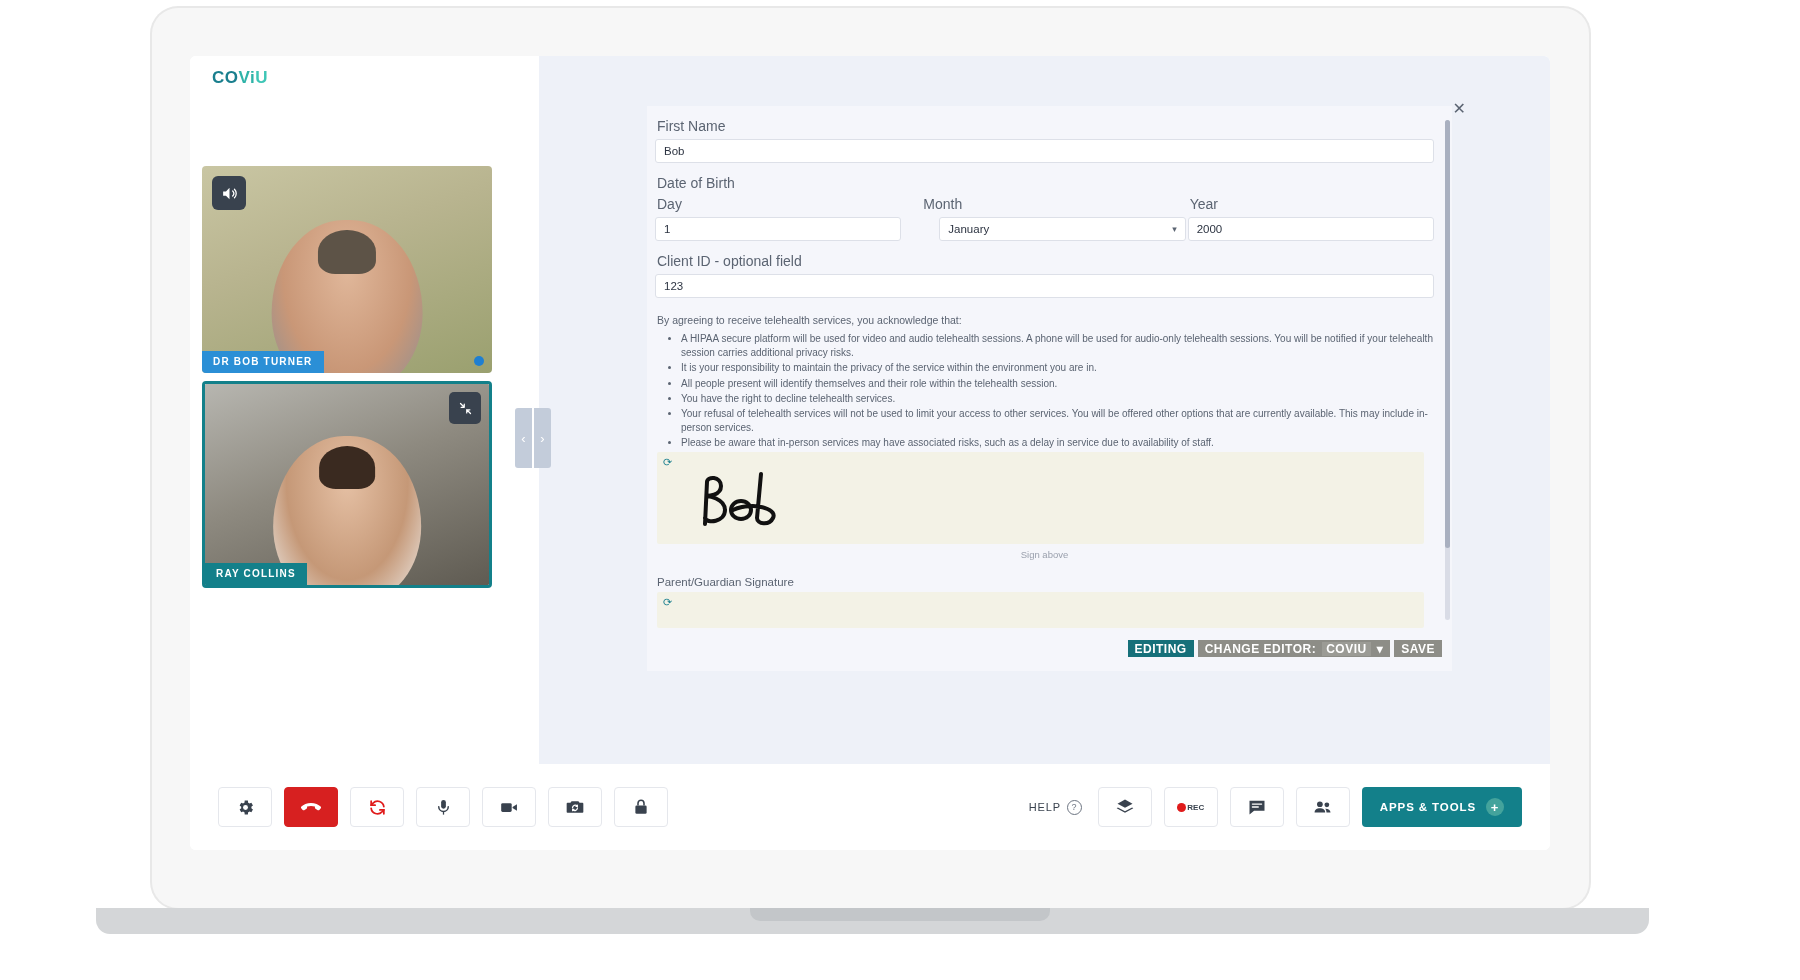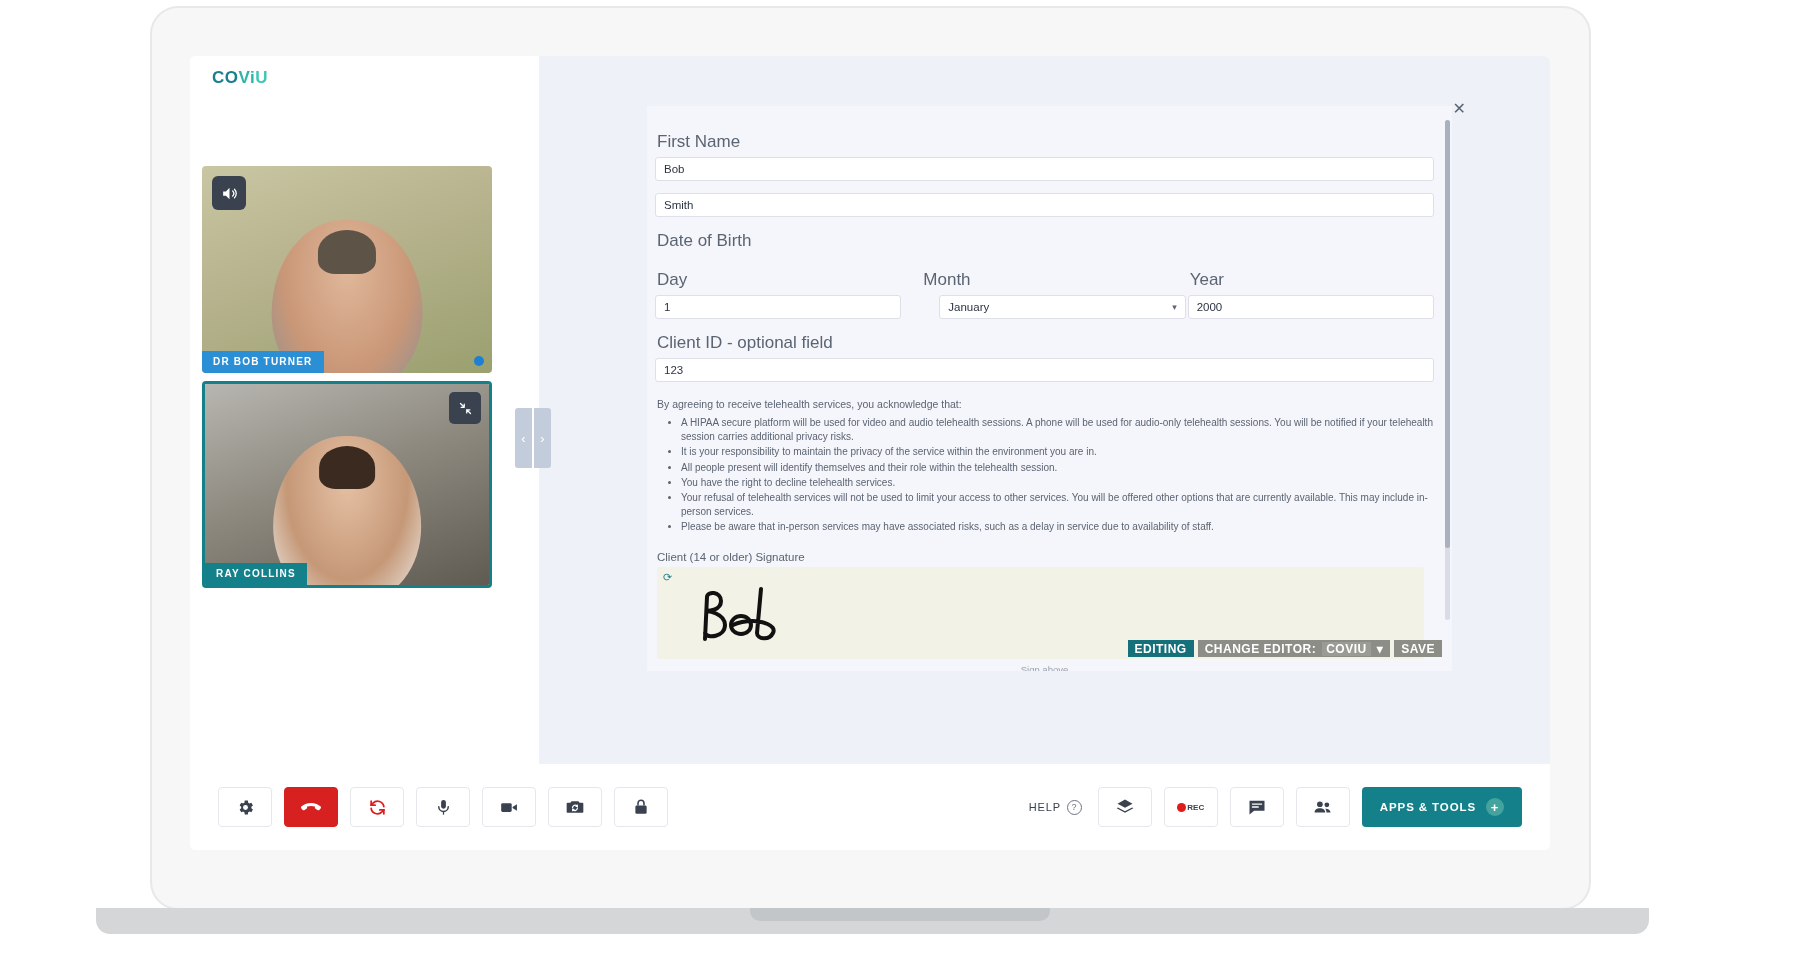--- a/index.html
+++ b/index.html
@@ -153,22 +153,22 @@
     width: 5px; height: 500px;
     background: #d9dce6; border-radius: 3px;
   }
   .scrollbar .thumb {
     position: absolute; left: 0; top: 0;
     width: 5px; height: 428px;
     background: #a9b0c0; border-radius: 3px;
   }
 
   .field-label {
-    font-size: 17px; color: #5b6472;
-    margin: 14px 0 5px 2px;
+    font-size: 14px; color: #5b6472;
+    margin: 0 0 5px 2px;
   }
   .input {
     width: 100%; height: 24px;
     background: #ffffff;
     border: 1px solid #dde0e8;
     border-radius: 3px;
     font-size: 11.5px; color: #2d3442;
     padding: 0 8px;
     font-family: "Liberation Sans", sans-serif;
     display: flex; align-items: center;
@@ -332,21 +332,20 @@
               <div class="scrollbar">
                 <div class="thumb"></div>
               </div>
 
               <div class="block">
                 <div class="field-label">First Name</div>
                 <div class="input">Bob</div>
               </div>
 
               <div class="block">
-                <div class="input">Smith</div>
               </div>
 
               <div class="block">
                 <div class="field-label">Date of Birth</div>
                 <div class="row-3">
                   <div>
                     <div class="field-label">Day</div>
                     <div class="input">1</div>
                   </div>
                   <div>
@@ -371,21 +370,20 @@
               <div class="consent-intro">By agreeing to receive telehealth services, you acknowledge that:</div>
               <ul class="consent-list">
                 <li>A HIPAA secure platform will be used for video and audio telehealth sessions. A phone will be used for audio-only telehealth sessions. You will be notified if your telehealth session carries additional privacy risks.</li>
                 <li>It is your responsibility to maintain the privacy of the service within the environment you are in.</li>
                 <li>All people present will identify themselves and their role within the telehealth session.</li>
                 <li>You have the right to decline telehealth services.</li>
                 <li>Your refusal of telehealth services will not be used to limit your access to other services. You will be offered other options that are currently available. This may include in-person services.</li>
                 <li>Please be aware that in-person services may have associated risks, such as a delay in service due to availability of staff.</li>
               </ul>
 
-              <div class="sig-label">Client (14 or older) Signature</div>
               <div class="sig-pad">
                 <div class="sig-reset">⟳</div>
                 <svg width="110" height="70" viewBox="0 0 110 70" style="position:absolute;left:38px;top:14px;">
                   <path d="M10 58 L12 16 C12 10 26 10 26 20 C26 30 12 30 12 30 C12 30 30 32 30 44 C30 56 12 58 10 52" stroke="#111111" stroke-width="4" fill="none" stroke-linecap="round"></path>
                   <ellipse cx="46" cy="44" rx="10" ry="9" stroke="#111111" stroke-width="4" fill="none"></ellipse>
                   <path d="M66 8 L62 52 C62 58 74 60 78 52 C82 44 66 40 58 40 C50 40 42 42 38 44" stroke="#111111" stroke-width="4" fill="none" stroke-linecap="round"></path>
                 </svg>
               </div>
               <div class="sign-above">Sign above</div>
 

